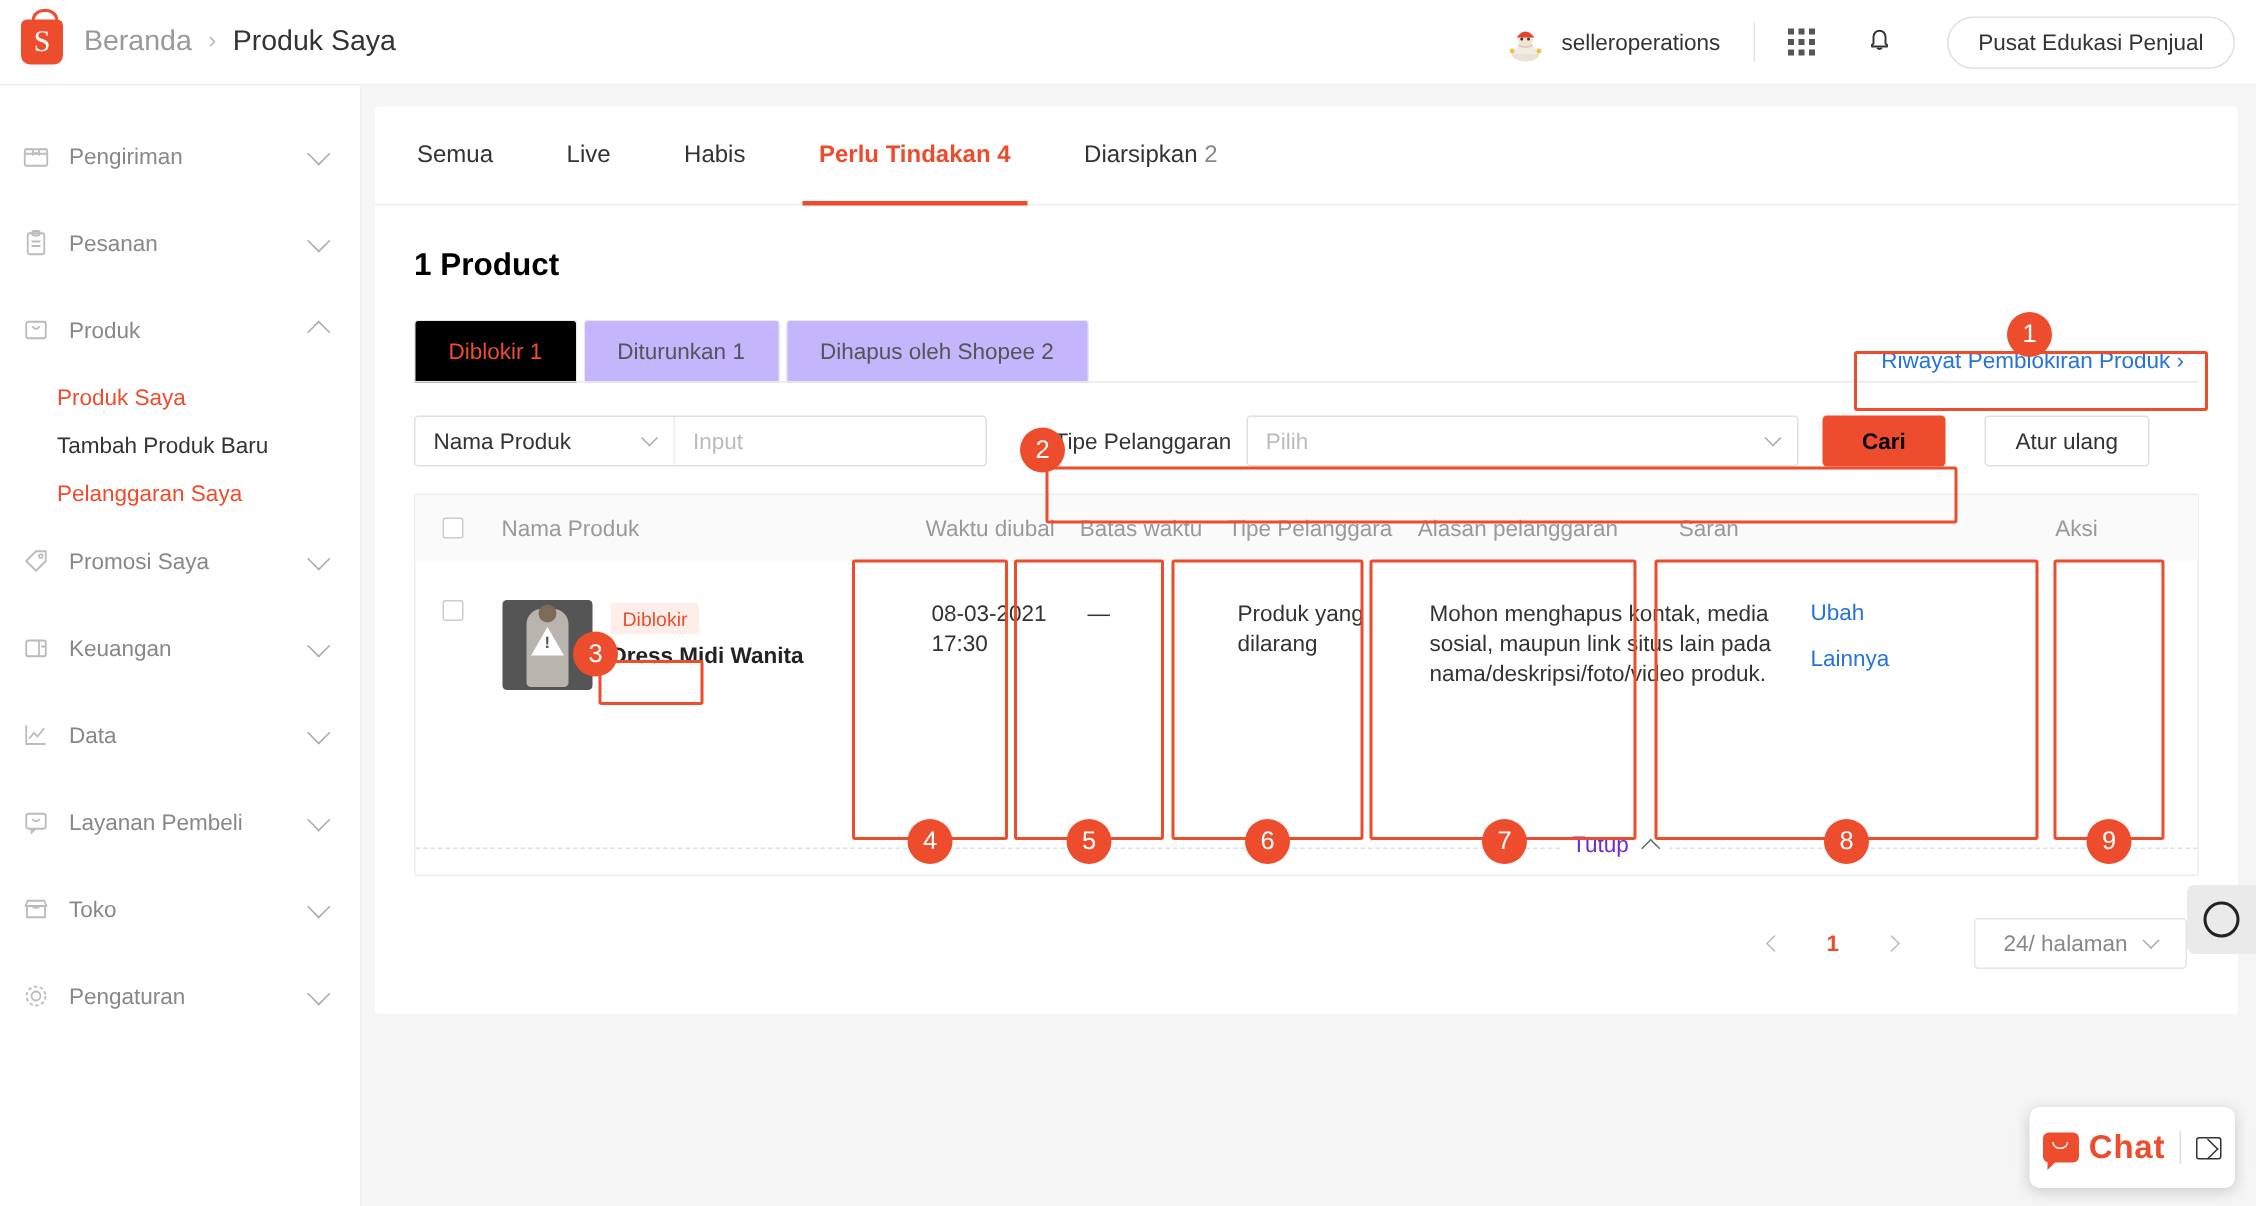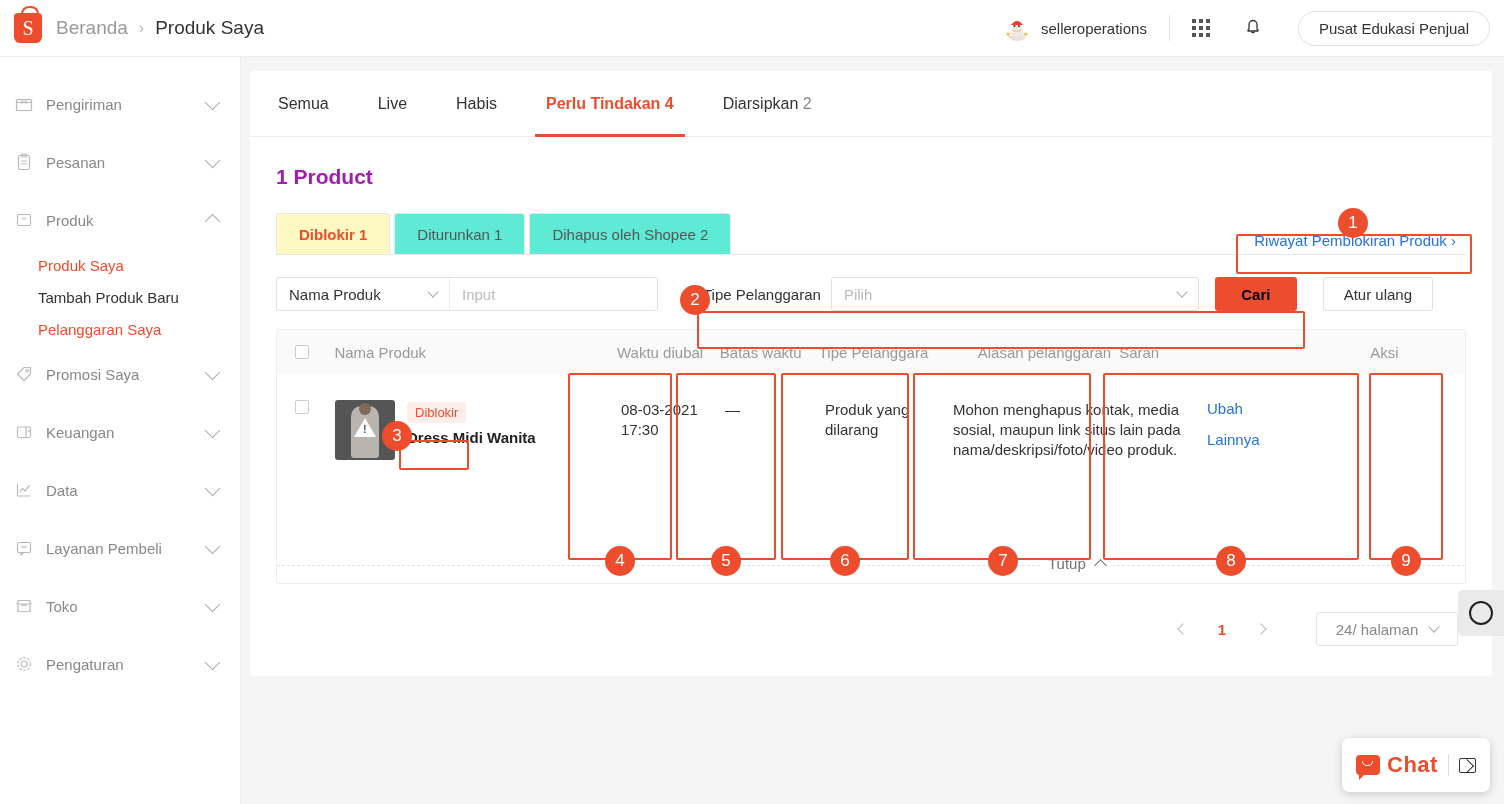--- a/index.html
+++ b/index.html
@@ -83,30 +83,30 @@
               border-bottom: 1px solid #eee; padding-left: 22px; }
   .tab-top { font-size: 16px; color: #333; margin-right: 37px; padding: 0 6px;
              height: 66px; line-height: 66px; cursor: pointer; position: relative; }
   .tab-top.active { color: #ee4d2d; font-weight: bold; text-align: right; }
   .tab-top.active::after { content: ""; position: absolute; left: -5px; right: -5px;
     bottom: 0; height: 3px; background: #ee4d2d; }
   .tab-count { color: #888; font-weight: normal; }
   .tab-top.active .tab-count { color: #ee4d2d; font-weight: bold; }
 
   .inner { padding: 28px 26px 0 26px; }
-  .prod-count { font-size: 21px; font-weight: bold; color: #a21caf; margin-bottom: 24px; }
+  .prod-count { font-size: 21px; font-weight: bold; color: #000000; margin-bottom: 24px; }
 
   .subtabs-row { display: flex; align-items: flex-end; position: relative; }
   .subtabs { display: flex; }
   .subtab {
-    border: 1px solid #e8e8e8; border-bottom: none; background: #5eead4;
+    border: 1px solid #e8e8e8; border-bottom: none; background: #c4b5fd;
     padding: 0 22px; height: 42px; line-height: 42px; font-size: 15px; color: #555;
     border-radius: 3px 3px 0 0; margin-right: 4px; cursor: pointer;
   }
-  .subtab.active { background: #fef9c3; color: #ee4d2d; font-weight: bold; }
+  .subtab.active { background: #000000; color: #ee4d2d; font-weight: normal; }
   .subtabs-line { position: absolute; left: 0; right: 0; bottom: 0; height: 1px; background: #e8e8e8; }
 
   .hist-link { margin-left: auto; font-size: 15px; color: #2673dd; cursor: pointer;
     white-space: nowrap; padding: 6px 10px; position: relative; z-index: 3; }
 
   
   .filter-row { display: flex; align-items: center; padding: 22px 0 18px 0; position: relative; }
   .sel-box { display: flex; border: 1px solid #e0e0e0; border-radius: 3px; height: 34px; width: 382px; }
   .sel-left { width: 173px; display: flex; align-items: center; justify-content: space-between;
     padding: 0 12px; font-size: 15px; color: #333; border-right: 1px solid #eee; cursor: pointer; }
@@ -130,21 +130,21 @@
   .tbl { border: 1px solid #eee; border-radius: 2px; }
   .thead { display: flex; background: #fafafa; height: 44px; align-items: center;
            font-size: 15px; color: #999; }
   .cb { width: 14px; height: 14px; border: 1px solid #ccc; border-radius: 2px;
         background: #fff; cursor: pointer; flex: 0 0 14px; }
   .c-sel   { width: 50px; display: flex; justify-content: center; }
   .c-name  { width: 286px; padding-left: 8px; }
   .c-time  { width: 104px; padding-left: 8px; }
   .c-limit { width: 100px; padding-left: 8px; }
   .c-type  { width: 128px; padding-left: 8px; }
-  .c-reason{ width: 176px; padding-left: 8px; text-align: right; }
+  .c-reason{ width: 176px; padding-left: 8px; }
   .c-sugg  { width: 254px; padding-left: 8px; }
   .c-act   { width: 104px; padding-left: 8px; }
   .ell { overflow: hidden; text-overflow: ellipsis; white-space: nowrap; }
 
   .trow { display: flex; min-height: 185px; font-size: 15px; color: #333;
           padding-top: 26px; }
   .prod-cell { display: flex; }
   .thumb { width: 60px; height: 60px; background: #555; border-radius: 3px;
     position: relative; overflow: hidden; flex: 0 0 60px; }
   .thumb .dress { position: absolute; left: 16px; top: 6px; width: 28px; height: 52px;
@@ -160,21 +160,21 @@
   .badge-blok { display: inline-block; background: #fdeeea; color: #ee4d2d;
     border: 1px solid transparent; font-size: 13px; padding: 2px 7px; border-radius: 2px; }
   .prod-title { font-size: 15px; color: #222; font-weight: bold; margin-top: 6px; }
   .cellwrap { line-height: 1.32; }
   .link { color: #2673dd; cursor: pointer; display: block; }
   .link + .link { margin-top: 14px; }
 
   .collapse-row { position: relative; height: 40px; margin-top: -16px; }
   .dashline { position: absolute; left: 0; right: 0; top: 22px; border-top: 1px dashed #e0e0e0; }
   .tutup { position: absolute; left: 763px; top: 12px; background: #fff; padding: 0 8px;
-    font-size: 15px; color: #737373; display: flex; align-items: center; cursor: pointer; }
+    font-size: 15px; color: #6d28d9; display: flex; align-items: center; cursor: pointer; }
   .tutup .ch { width: 9px; height: 9px; border-right: 1.5px solid #666; border-bottom: 1.5px solid #666;
     transform: rotate(-135deg); margin-left: 10px; margin-top: 3px; }
 
   .pager { display: flex; align-items: center; justify-content: flex-end;
     padding: 28px 8px 30px 0; }
   .pg-arrow { width: 28px; height: 28px; display: flex; align-items: center; justify-content: center;
     cursor: pointer; }
   .pg-arrow i { width: 8px; height: 8px; border-right: 1.6px solid #bbb; border-bottom: 1.6px solid #bbb; }
   .pg-prev i { transform: rotate(135deg); margin-left: 3px; }
   .pg-next i { transform: rotate(-45deg); margin-right: 3px; }
@@ -189,21 +189,21 @@
     pointer-events: none; z-index: 6; }
   .anno-num { position: absolute; width: 30px; height: 30px; border-radius: 50%;
     background: #ee4d2d; color: #fff; font-size: 17px; display: flex;
     align-items: center; justify-content: center; z-index: 8; pointer-events: none; }
 
   
   .float-btn { position: absolute; right: 0; top: 590px; width: 46px; height: 46px;
     background: #eaeaea; border-radius: 5px 0 0 5px; display: flex; align-items: center;
     justify-content: center; cursor: pointer; z-index: 9; }
   .ring { width: 24px; height: 24px; border: 2.5px solid #222; border-radius: 50%; }
-  .chat-widget { position: absolute; right: 14px; bottom: 12px; width: 148px; height: 54px;
+  .chat-widget { position: absolute; right: 14px; bottom: 12px; width: 137px; height: 54px;
     background: #fff; border-radius: 7px; box-shadow: 0 2px 10px rgba(0,0,0,.18);
     display: flex; align-items: center; justify-content: center; z-index: 9; cursor: pointer; }
   .chat-ico { width: 24px; height: 20px; background: #ee4d2d; border-radius: 4px;
     position: relative; margin-right: 7px; }
   .chat-ico::after { content: ""; position: absolute; left: 3px; bottom: -5px;
     border-left: 6px solid #ee4d2d; border-bottom: 6px solid transparent; }
   .chat-ico i { position: absolute; left: 6px; top: 6px; width: 11px; height: 5px;
     border: 1.6px solid #fff; border-top: none; border-radius: 0 0 6px 6px; }
   .chat-text { font-size: 22px; font-weight: bold; color: #ee4d2d; letter-spacing: .5px; }
   .chat-div { width: 1px; height: 22px; background: #ddd; margin: 0 10px; }

